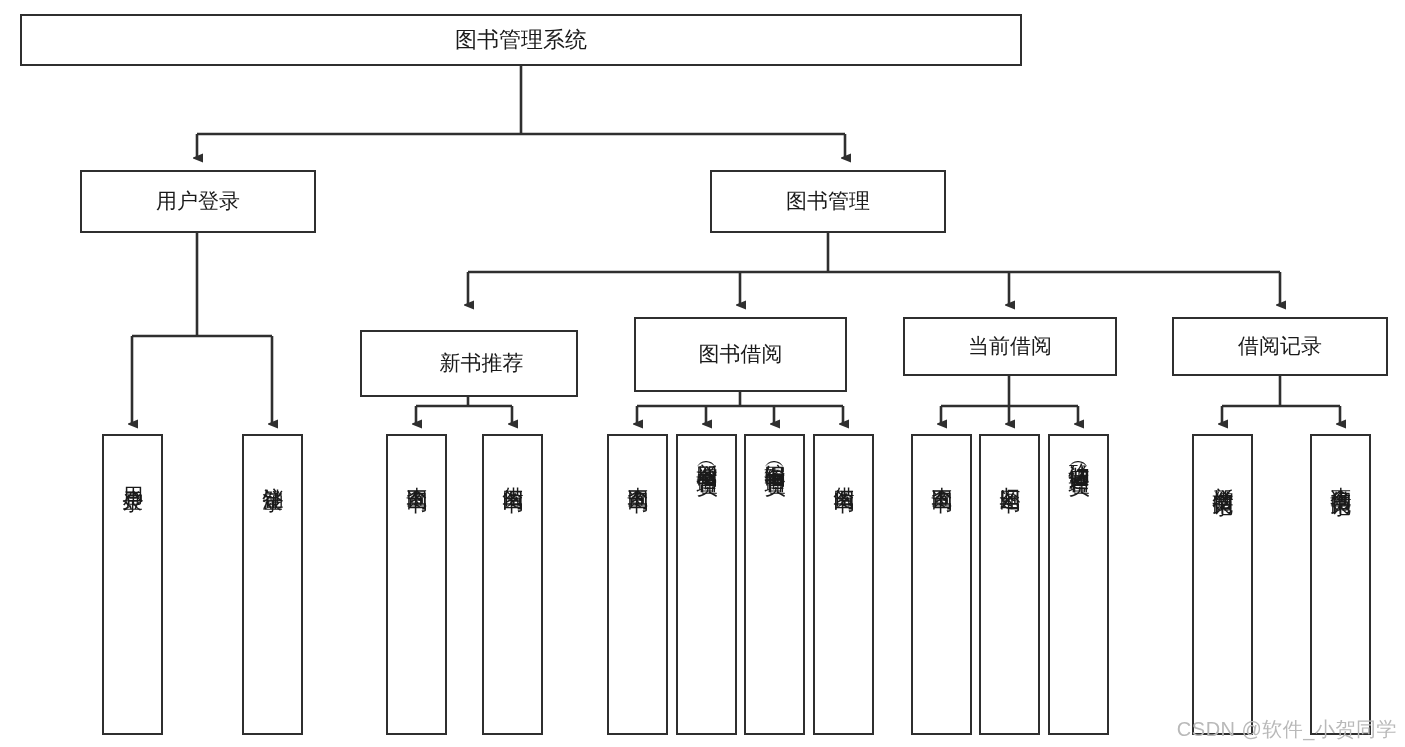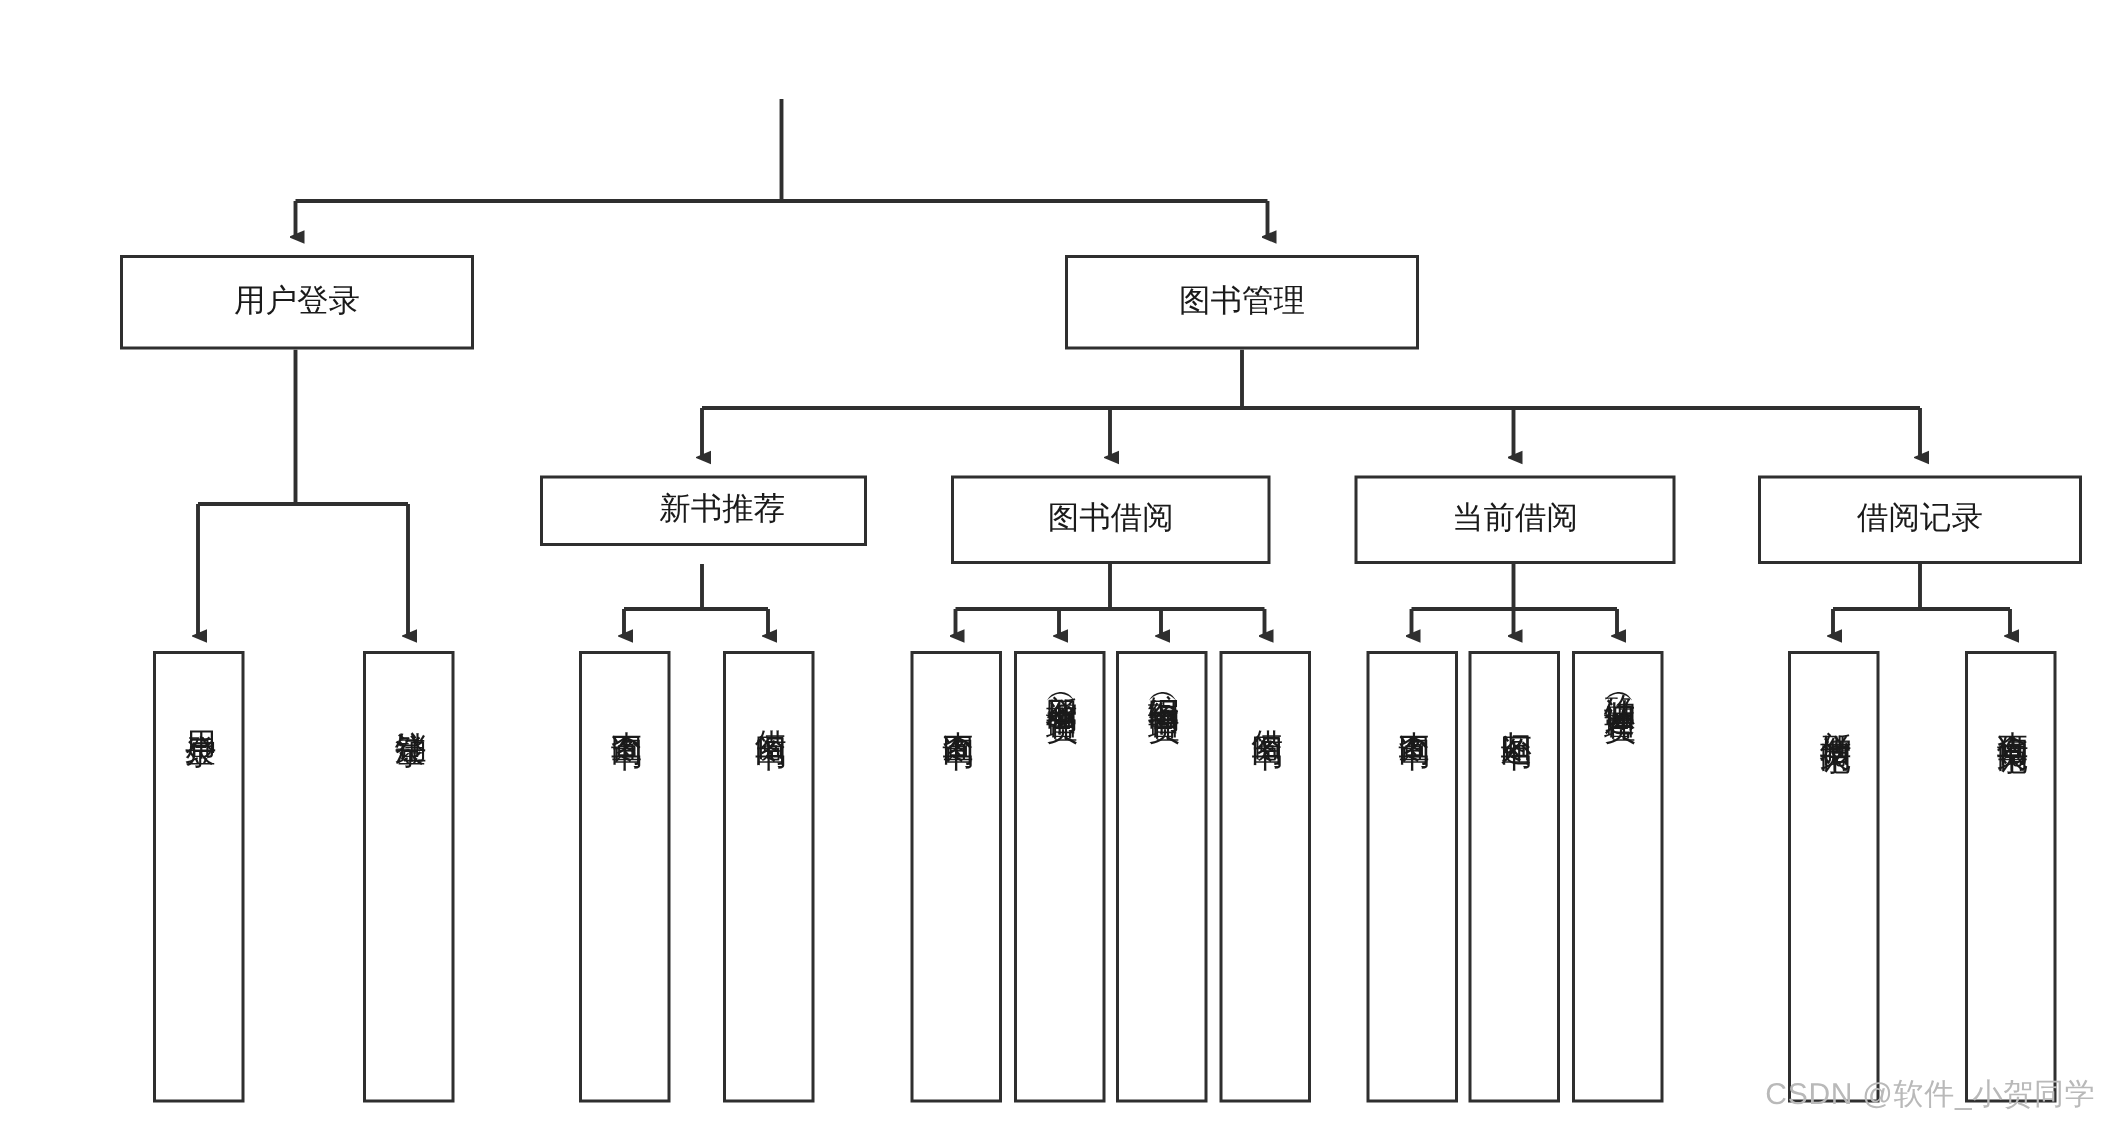--- a/index.html
+++ b/index.html
@@ -121,32 +121,35 @@
       <path d="M1009,406 L1009,424" marker-end="url(#arrow)"></path>
       <path d="M1078,406 L1078,424" marker-end="url(#arrow)"></path>
 
       <path d="M1280,376 L1280,406"></path>
       <path d="M1222,406 L1340,406"></path>
       <path d="M1222,406 L1222,424" marker-end="url(#arrow)"></path>
       <path d="M1340,406 L1340,424" marker-end="url(#arrow)"></path>
     </g>
   </svg>
 
+  <div class="node root" style="left:20px; top:14px; width:1002px; height:52px;">
+    <span class="htext">图书管理系统</span>
+  </div>
 
   <div class="node lvl1" style="left:80px; top:170px; width:236px; height:63px;">
     <span class="htext">用户登录</span>
   </div>
   <div class="node lvl1" style="left:710px; top:170px; width:236px; height:63px;align-items:center;">
     <span class="htext">图书管理</span>
   </div>
 
-  <div class="node lvl2" style="left:360px; top:317px; width:218px; height:47px;padding-left:25px;">
+  <div class="node lvl2" style="left:360px; top:330px; width:218px; height:67px;padding-left:25px;">
     <span class="htext">新书推荐</span>
   </div>
-  <div class="node lvl2" style="left:634px; top:317px; width:213px; height:59px;">
+  <div class="node lvl2" style="left:634px; top:317px; width:213px; height:75px;">
     <span class="htext">图书借阅</span>
   </div>
   <div class="node lvl2" style="left:1172px; top:317px; width:216px; height:59px;">
     <span class="htext">借阅记录</span>
   </div>
   <div class="node lvl2" style="left:903px; top:317px; width:214px; height:59px;">
     <span class="htext">当前借阅</span>
   </div>
 
   <div class="node leaf" style="left:102px; top:434px; width:61px; height:301px;">

